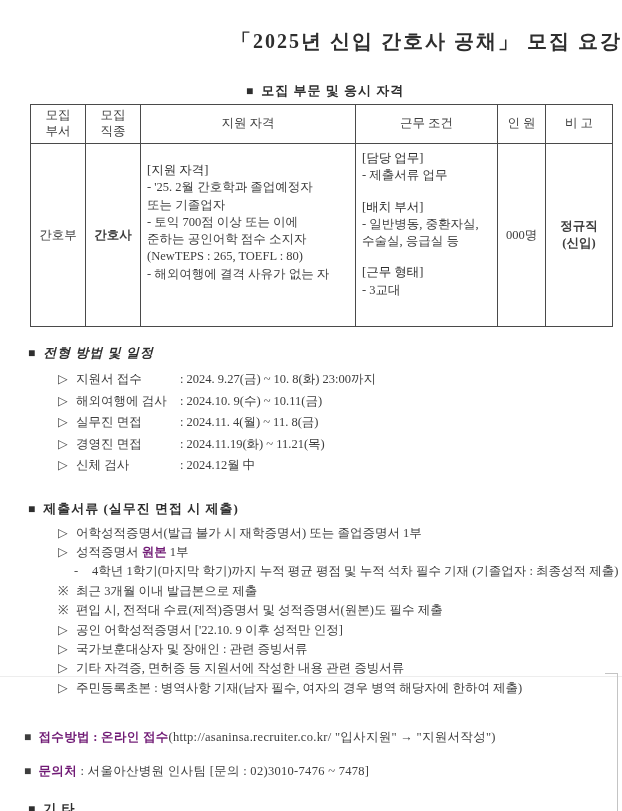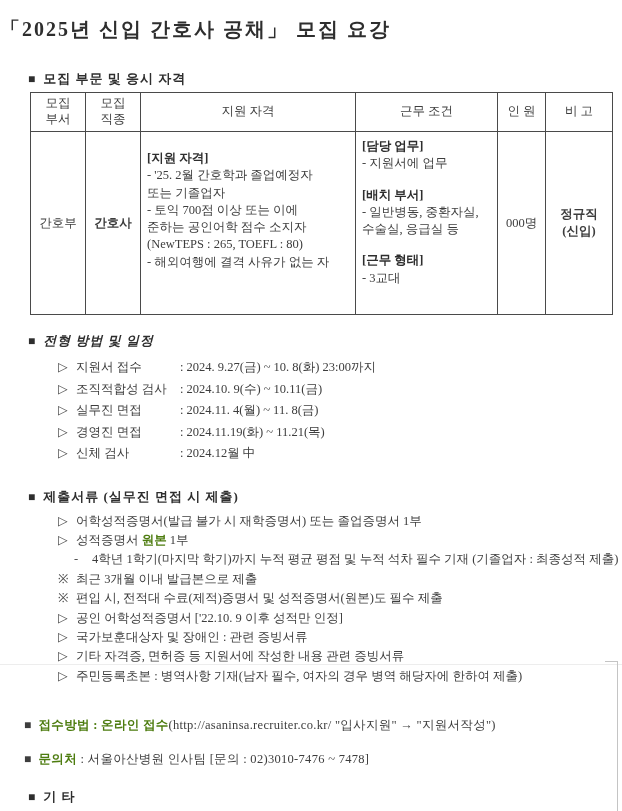--- a/index.html
+++ b/index.html
@@ -9,22 +9,22 @@
     color: #3d3d3d;
     font-family: "Liberation Serif", "DejaVu Serif", serif;
     font-size: 12.5px;
     overflow: hidden;
   }
   .page { position: relative; width: 622px; height: 811px; }
   .pre { white-space: pre-line; }
 
   
   .doc-title {
-    margin-top: 16px;
-    text-align: left;
+    margin-top: 28px;
+    text-align: right;
     font-size: 20px;
     font-weight: bold;
     color: #2e2e2e;
     letter-spacing: 2px;
   }
 
   
   .sec-heading {
     margin-left: 28px;
     font-size: 13px;
@@ -47,54 +47,54 @@
     vertical-align: middle;
     padding: 2px 4px;
     color: #3d3d3d;
   }
   tr.thead td { text-align: center; height: 34px; line-height: 1.25; }
   tr.tbody td { height: 158px; }
   .c-center { text-align: center; }
   .cell-bold { font-weight: bold; color: #2e2e2e; }
   .qual-cell, .cond-cell { vertical-align: top !important; padding: 6px 6px !important; line-height: 1.38; }
   .qual-cell { padding-top: 18px !important; }
-  .bracket-head { font-weight: bold; color: #2e2e2e; }
+  .bracket-head { font-weight: normal; color: #2e2e2e; }
   .cond-group { margin-bottom: 14px; }
   .cond-group:last-child { margin-bottom: 0; }
 
   
   .schedule { margin: 7px 0 0 58px; }
   .sched-row { display: flex; line-height: 21.5px; }
   .sched-marker { width: 18px; color: #4a4a4a; }
   .sched-label { width: 104px; }
   .sched-value { flex: 1; }
 
   
   .docs { margin: 6px 0 0 58px; }
   .doc-row { display: flex; line-height: 19.4px; }
   .doc-marker { width: 18px; color: #4a4a4a; flex: none; }
   .doc-row.indent1 { margin-left: 16px; }
   .doc-text { flex: 1; }
 
   
   .info-line { margin-left: 24px; letter-spacing: 0.3px; }
-  .info-bold { font-weight: bold; color: #4d7c0f; font-family: Liberation Serif, serif; }
+  .info-bold { font-weight: bold; color: #701a75; font-family: Liberation Serif, serif; }
 
   
   .etc-list { margin: 5px 0 0 58px; }
   .etc-row { display: flex; line-height: 19.4px; }
   .etc-marker { width: 16px; color: #4a4a4a; flex: none; }
   .etc-text { flex: 1; }
 
   
   .artifact-hline { position: absolute; left: 0; top: 648px; width: 622px; height: 1px; background: #ededed; }
   .artifact-corner-h { position: absolute; top: 645px; right: 4px; width: 13px; height: 1px; background: #c4c4c4; }
   .artifact-vline { position: absolute; top: 645px; right: 4px; width: 1px; bottom: 0; background: #c4c4c4; }
 
-  .mt-sec1 { margin-top: 27px; }
+  .mt-sec1 { margin-top: 27px; text-align: center; }
   .mt-sec2 { margin-top: 17px; font-style: italic; }
   .mt-sec3 { margin-top: 23px; }
   .mt-apply { margin-top: 31px; }
   .mt-contact { margin-top: 17px; }
   .mt-etc { margin-top: 20px; }
 </style>
 </head>
 <body>
 
 <div class="page">
@@ -133,21 +133,21 @@
         <div class="pre">- '25. 2월 간호학과 졸업예정자
    또는 기졸업자
 - 토익 700점 이상 또는 이에
    준하는 공인어학 점수 소지자
    (NewTEPS : 265, TOEFL : 80)
 - 해외여행에 결격 사유가 없는 자</div>
       </td>
       <td class="cond-cell">
         <div class="cond-group">
           <div class="bracket-head">[담당 업무]</div>
-          <div class="pre">- 지원서에 업무</div>
+          <div class="pre">- 제출서류 업무</div>
         </div>
         <div class="cond-group">
           <div class="bracket-head">[배치 부서]</div>
           <div class="pre">- 일반병동, 중환자실,
    수술실, 응급실 등</div>
         </div>
         <div class="cond-group">
           <div class="bracket-head">[근무 형태]</div>
           <div class="pre">- 3교대</div>
         </div>
@@ -163,21 +163,21 @@
     <span class="sq">■</span><span>전형 방법 및 일정</span>
   </div>
   <div class="schedule">
     <div class="sched-row">
       <span class="sched-marker">▷</span>
       <span class="sched-label">지원서 접수</span>
       <span class="sched-value">: 2024. 9.27(금) ~ 10. 8(화) 23:00까지</span>
     </div>
     <div class="sched-row">
       <span class="sched-marker">▷</span>
-      <span class="sched-label">조직적합성 검사</span>
+      <span class="sched-label">해외여행에 검사</span>
       <span class="sched-value">: 2024.10. 9(수) ~ 10.11(금)</span>
     </div>
     <div class="sched-row">
       <span class="sched-marker">▷</span>
       <span class="sched-label">실무진 면접</span>
       <span class="sched-value">: 2024.11. 4(월) ~ 11. 8(금)</span>
     </div>
     <div class="sched-row">
       <span class="sched-marker">▷</span>
       <span class="sched-label">경영진 면접</span>

